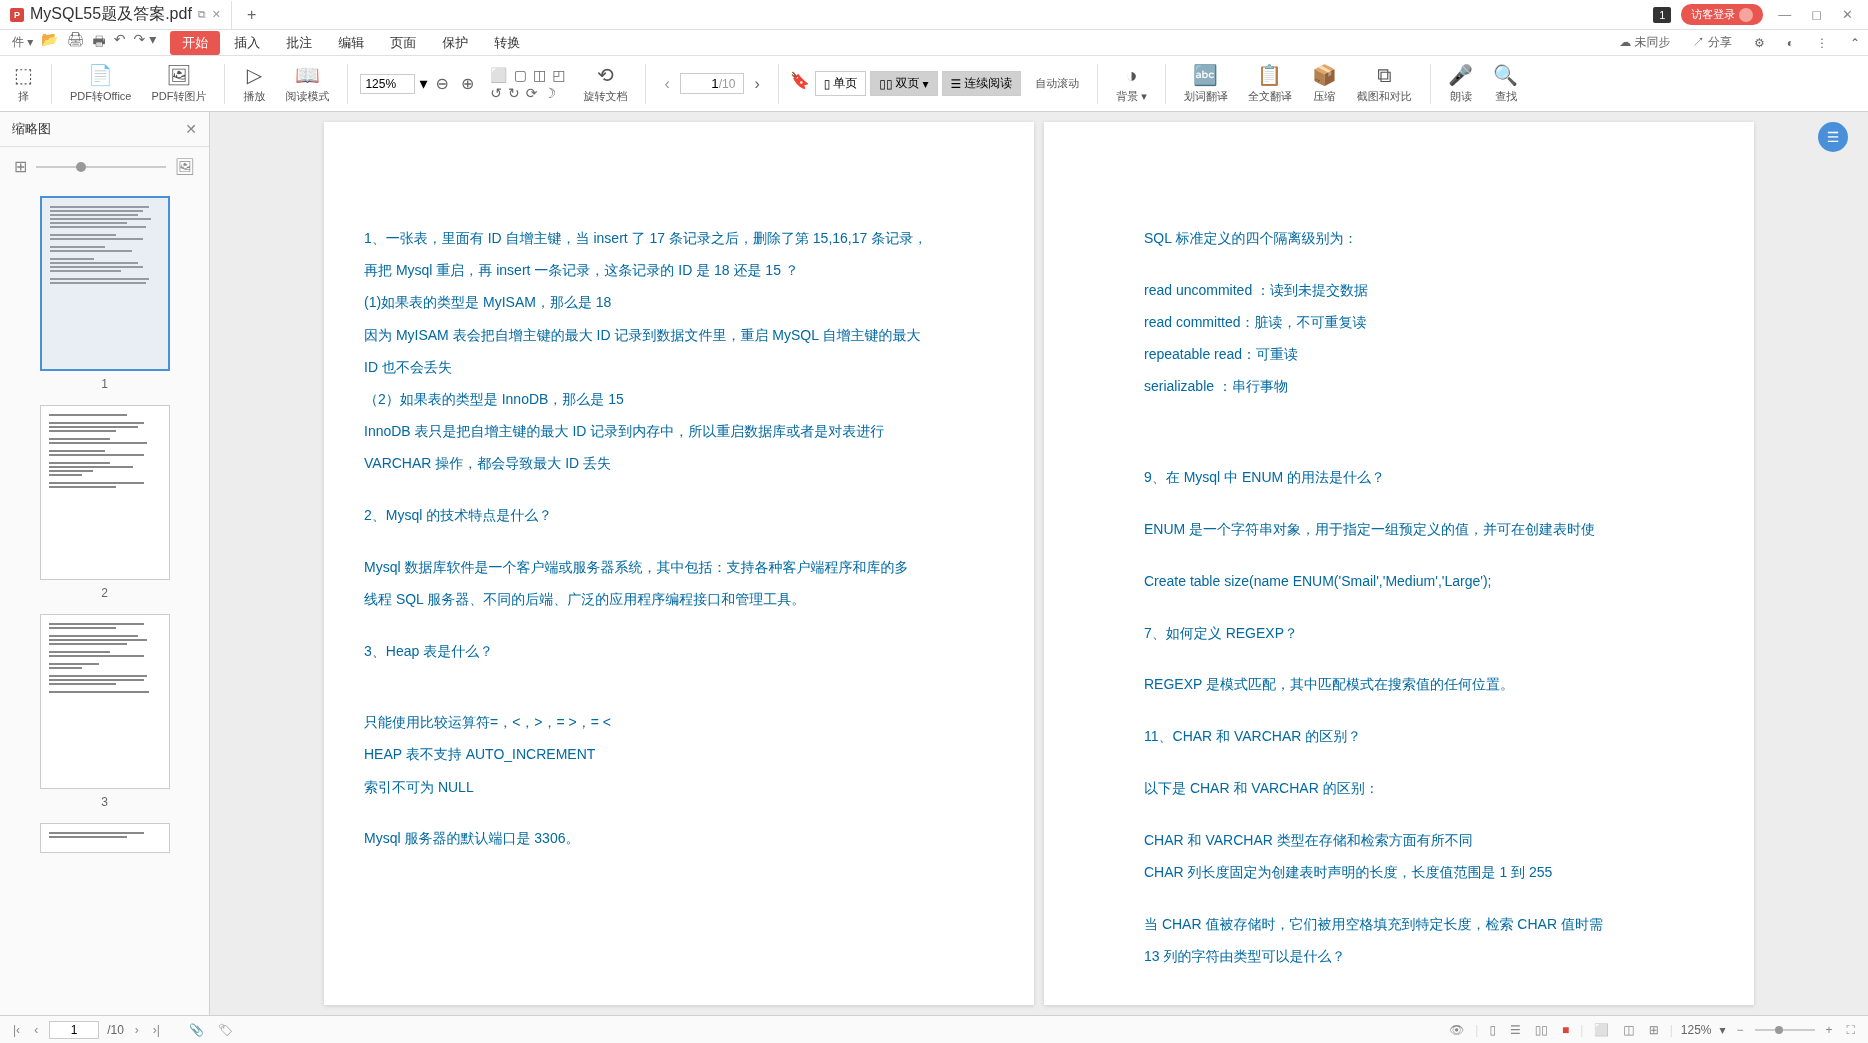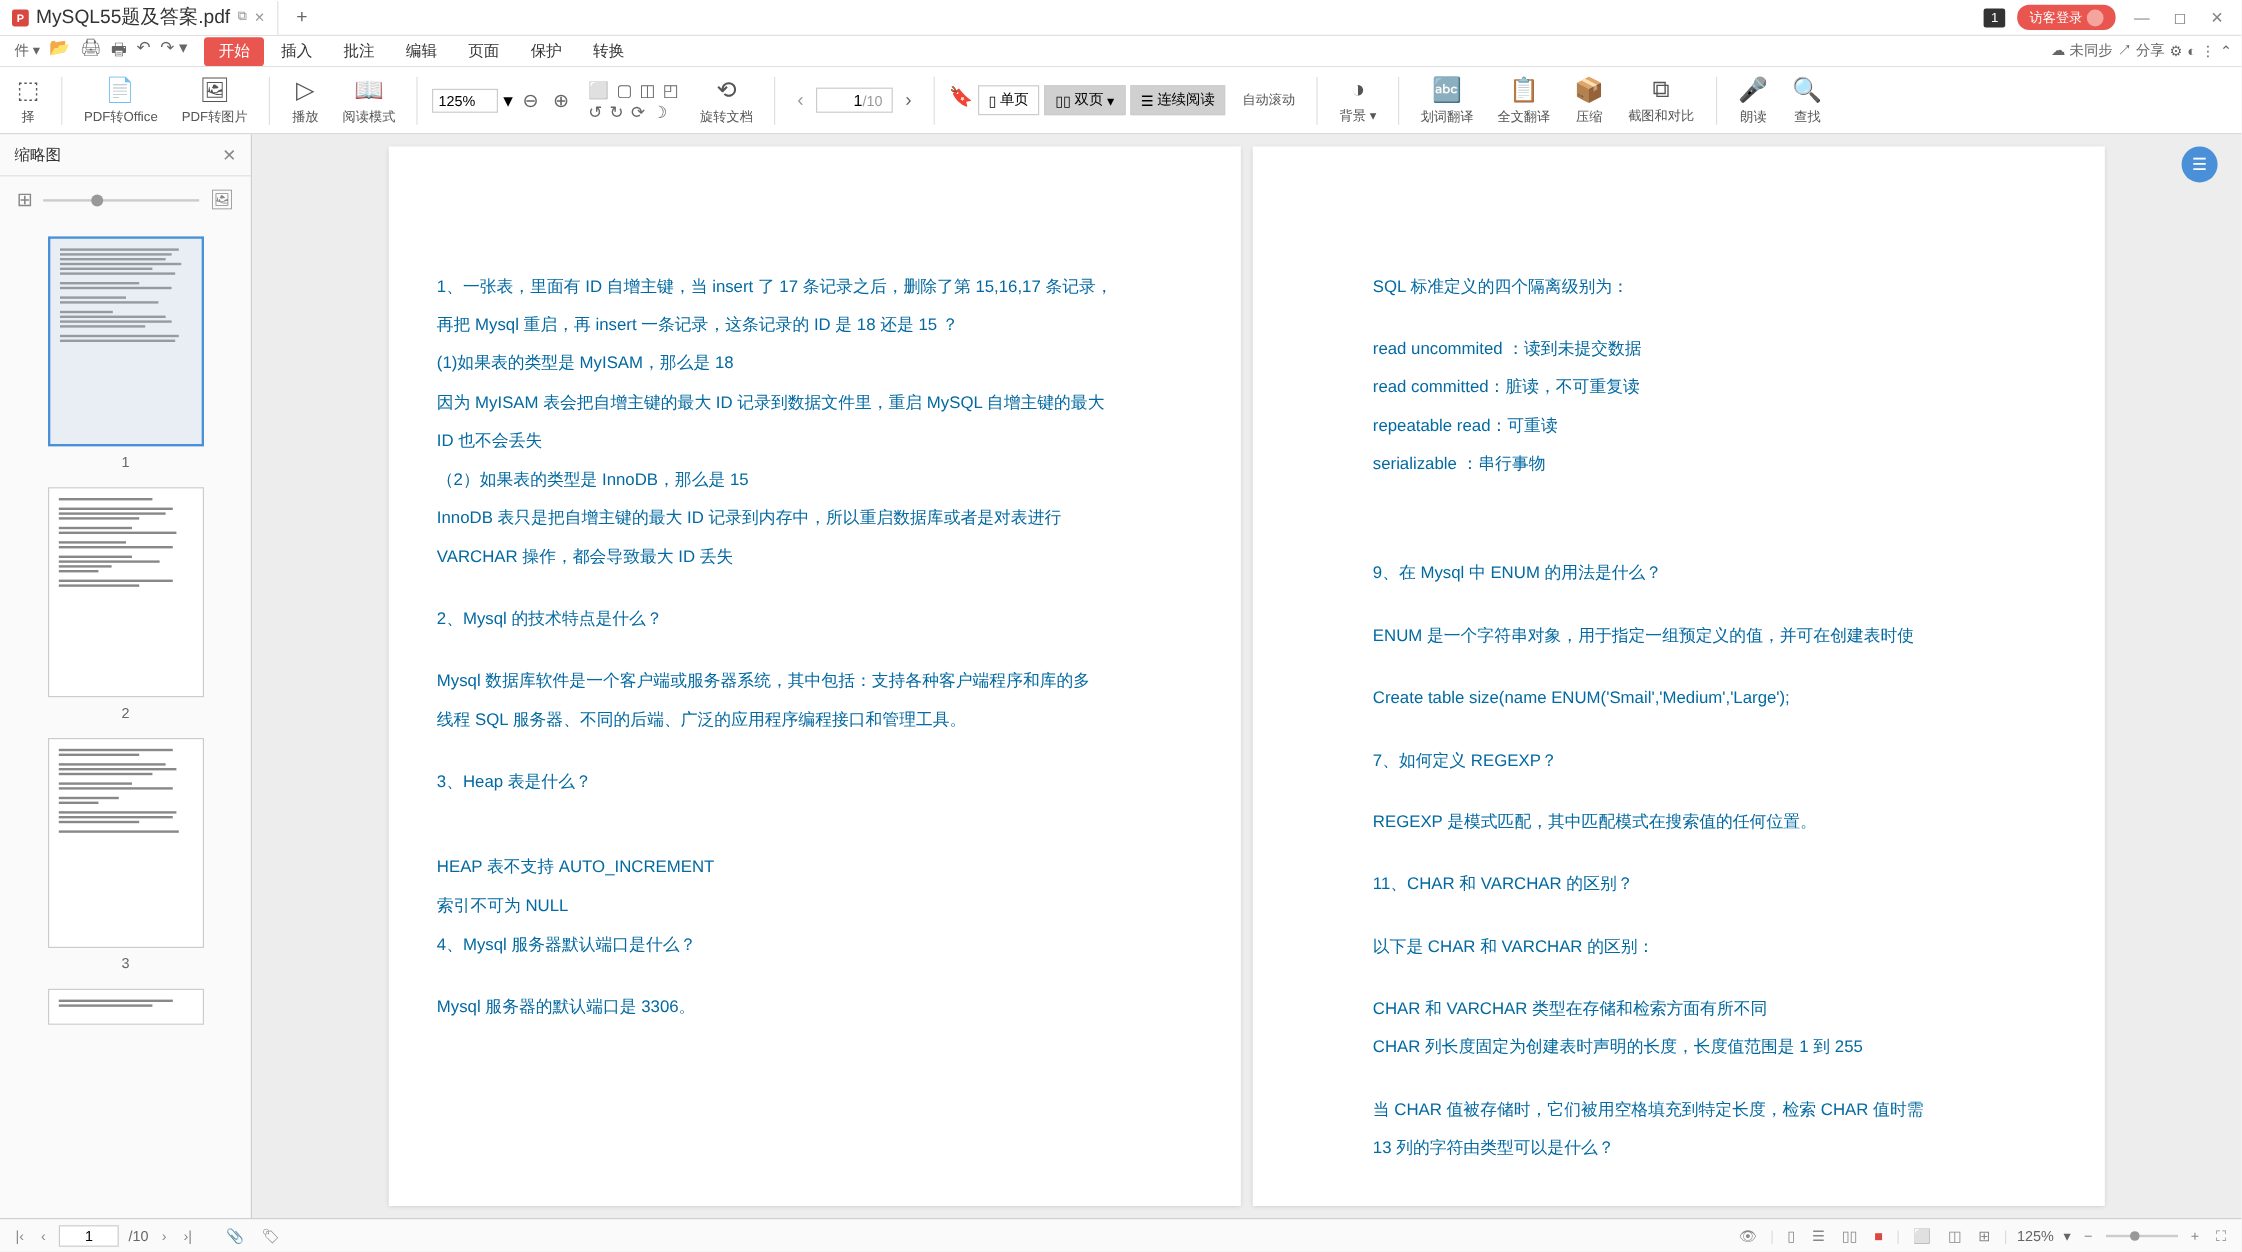--- a/index.html
+++ b/index.html
@@ -19,21 +19,21 @@
     .win-btn { color: #888; font-size: 13px; padding: 0 5px; }
     
     
     .menubar { height: 26px; background: #fff; display: flex; align-items: center; padding: 0 8px; gap: 4px; border-bottom: 1px solid #e0e0e0; }
     .menu-dropdown { color: #666; font-size: 12px; padding: 0 4px; }
     .menu-icons { display: flex; gap: 8px; color: #666; font-size: 14px; }
     .menu-icon { cursor: pointer; }
     .menu-tabs { display: flex; gap: 2px; margin-left: 10px; }
     .menu-tab { padding: 3px 12px; font-size: 13px; color: #333; cursor: pointer; }
     .menu-tab.active { background: #e8564f; color: #fff; border-radius: 3px; }
-    .menubar-right { margin-left: auto; display: flex; align-items: center; gap: 4px; color: #666; font-size: 12px; }
+    .menubar-right { margin-left: auto; display: flex; align-items: center; gap: 22px; color: #666; font-size: 12px; }
     
     
     .toolbar { height: 56px; background: #fff; display: flex; align-items: center; padding: 0 8px; border-bottom: 1px solid #d0d0d0; gap: 8px; }
     .tool-group { display: flex; flex-direction: column; align-items: center; gap: 2px; padding: 0 6px; cursor: pointer; }
     .tool-icon { font-size: 20px; color: #555; }
     .tool-label { font-size: 11px; color: #555; }
     .tool-sep { width: 1px; height: 40px; background: #e0e0e0; margin: 0 4px; }
     .zoom-box { display: flex; align-items: center; gap: 4px; }
     .zoom-select { border: 1px solid #ccc; padding: 2px 4px; font-size: 12px; width: 55px; }
     .page-nav { display: flex; align-items: center; gap: 4px; }
@@ -345,23 +345,23 @@
         <p>VARCHAR 操作，都会导致最大 ID 丢失</p>
         <p style="line-height: 1.4;">&nbsp;</p>
         <p>2、Mysql 的技术特点是什么？</p>
         <p style="line-height: 1.4;">&nbsp;</p>
         <p>Mysql 数据库软件是一个客户端或服务器系统，其中包括：支持各种客户端程序和库的多</p>
         <p>线程 SQL 服务器、不同的后端、广泛的应用程序编程接口和管理工具。</p>
         <p style="line-height: 1.4;">&nbsp;</p>
         <p>3、Heap 表是什么？</p>
         <p style="line-height: 1.4;">&nbsp;</p>
         <p style="line-height: 1.4;">&nbsp;</p>
+        <p>只能使用比较运算符=，&lt;，&gt;，= &gt;，= &lt;</p>
         <p>HEAP 表不支持 AUTO_INCREMENT</p>
         <p>索引不可为 NULL</p>
-        <p>4、Mysql 服务器默认端口是什么？</p>
         <p style="line-height: 1.4;">&nbsp;</p>
         <p>Mysql 服务器的默认端口是 3306。</p>
         <p style="line-height: 1.4;">&nbsp;</p>
       </div>
     <div class="page page2" id="page2-content">
         <p>SQL 标准定义的四个隔离级别为：</p>
         <p style="line-height: 1.4;">&nbsp;</p>
         <p>read uncommited ：读到未提交数据</p>
         <p>read committed：脏读，不可重复读</p>
         <p>repeatable read：可重读</p>

